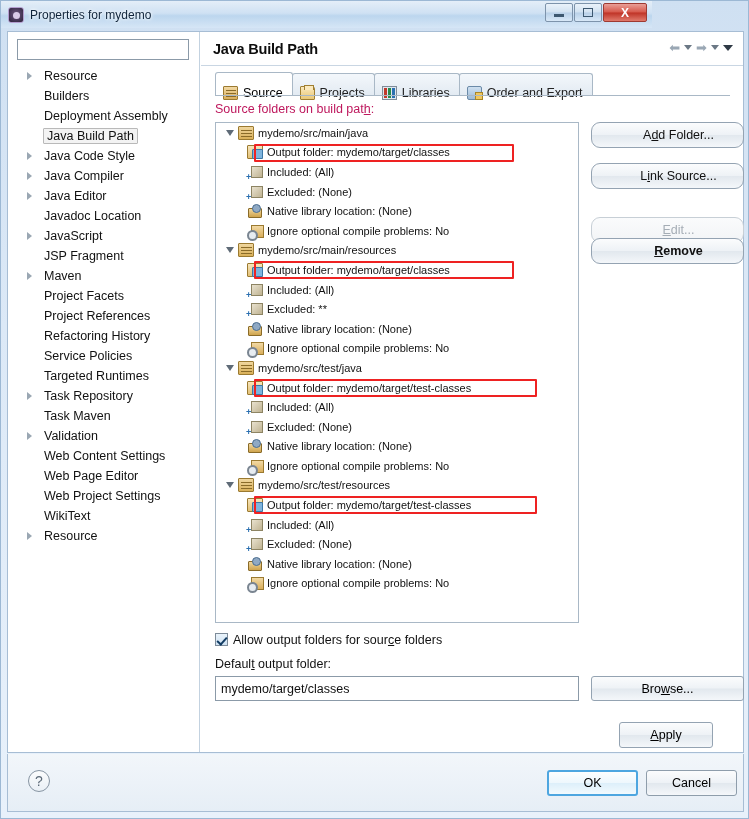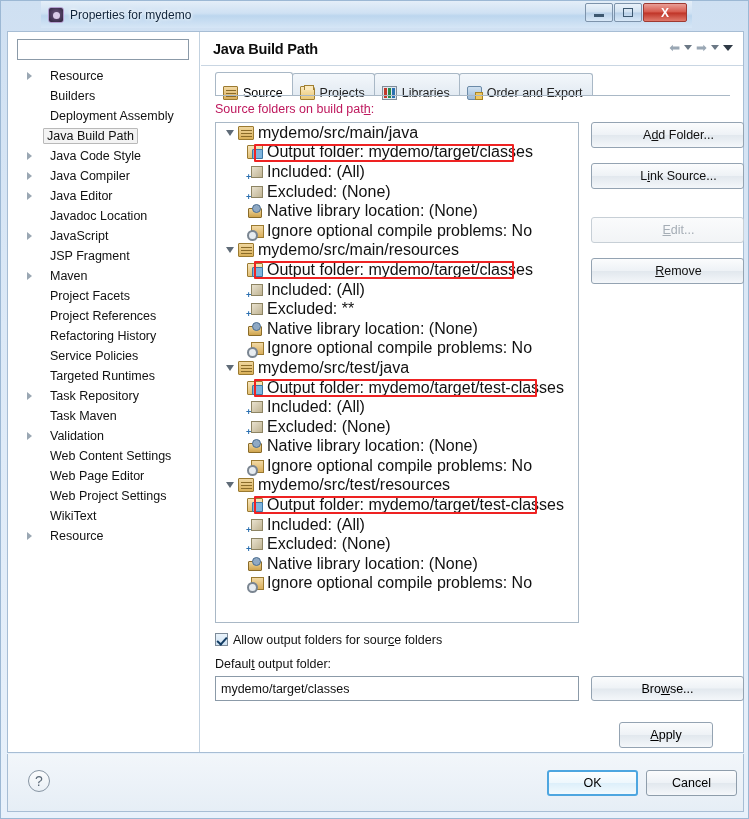--- a/index.html
+++ b/index.html
@@ -16,21 +16,21 @@
     width: 749px; height: 819px;
     background: linear-gradient(to bottom, #cfe0f2 0%, #dce9f7 40%, #e8f1fb 100%);
     border: 1px solid #9cb8d4;
     overflow: hidden;
   }
 
   
   #titlebar {
     position: absolute; left: 0; top: 0; width: 651px; height: 27px;
     background: linear-gradient(to bottom, #e4eef8 0%, #cfe1f3 45%, #bcd6ee 55%, #d6e6f6 100%);
-    display: flex; align-items: center; margin-left: 40px;
+    display: flex; align-items: center;
   }
   #titlebar .app-icon {
     width: 16px; height: 16px; margin-left: 7px; margin-right: 6px;
     border-radius: 3px;
     background: radial-gradient(circle at 50% 45%, #6d5a7e 0%, #4a3a5c 55%, #2b2138 100%);
     border: 1px solid #b49fd0;
     position: relative;
   }
   #titlebar .app-icon::after{
     content:""; position:absolute; left:4px; top:4px; width:7px; height:7px;
@@ -90,21 +90,21 @@
     padding-left: 18px; font-size: 12.5px; color: #111;
     white-space: nowrap;
   }
   .nav-item .twisty {
     position: absolute; left: 19px;
     width: 0; height: 0;
     border-left: 5px solid #9aa7b3;
     border-top: 4px solid transparent;
     border-bottom: 4px solid transparent;
   }
-  .nav-item .lbl { margin-left: 24px; }
+  .nav-item .lbl { margin-left: 18px; }
   .nav-item.selected .lbl {
     background: #f3f3f3; border: 1px solid #b9b9b9;
     padding: 0 3px; margin-left: 17px; border-radius: 1px;
   }
 
   
   #main {
     position: absolute; left: 193px; top: 0; right: 0; height: 100%;
     background: #ffffff;
   }
@@ -170,21 +170,21 @@
   
   #src-tree {
     position: absolute; left: 14px; top: 90px;
     width: 364px; height: 501px;
     border: 1px solid #a9b8c6; background: #fff;
     overflow: hidden;
   }
   .trow {
     position: relative; height: 19.6px;
     display: flex; align-items: center;
-    font-size: 16px; color: #111; white-space: nowrap;
+    font-size: 11px; color: #111; white-space: nowrap;
   }
   .trow.root { padding-left: 10px; }
   .trow.child { padding-left: 31px; }
   .tw {
     width: 0; height: 0; margin-right: 4px; flex: 0 0 auto;
     border-left: 4px solid transparent; border-right: 4px solid transparent;
     border-top: 6px solid #5f6b77;
   }
   .ricon { width: 16px; height: 14px; position: relative; flex: 0 0 auto; margin-right: 4px; }
   .ic-pkgroot { background: linear-gradient(to bottom,#f0d79f,#d9b059); border:1px solid #9b7a30; border-radius:1px; }
@@ -203,21 +203,21 @@
 
   .hl-box {
     position: absolute; left: 38px; top: 1px; height: 18px;
     border: 2px solid #ee2222; border-radius: 1px;
     pointer-events: none;
   }
 
   
   .rbtn {
     position: absolute; left: 390px; width: 153px; height: 26px;
-    border: 1px solid #94a3b2; border-radius: 3px;
+    border: 1px solid #94a3b2; border-radius: 9px;
     background: linear-gradient(to bottom,#fbfcfd 0%,#eef2f6 48%,#e2e8ee 52%,#f4f7fa 100%);
     font-size: 12.5px; color: #111;
     display: flex; align-items: center; justify-content: center; padding-left: 22px;
   }
   .rbtn.disabled { color: #a5adb5; border-color: #c7cfd6;
     background: linear-gradient(to bottom,#fafbfc 0%,#f2f4f6 100%); }
   .rbtn u { text-decoration: underline; }
 
   
   #allow-row {
@@ -531,21 +531,21 @@
       <div id="buttons-col">
           <div class="rbtn" style="top: 90px;">
             <span>A<u>d</u>d Folder...</span>
           </div>
           <div class="rbtn" style="top: 131px;">
             <span>L<u>i</u>nk Source...</span>
           </div>
           <div class="rbtn disabled" style="top: 185px;">
             <span><u>E</u>dit...</span>
           </div>
-          <div class="rbtn" style="top: 226px;">
+          <div class="rbtn" style="top: 206px; font-weight: bold;">
             <span><u>R</u>emove</span>
           </div>
         </div>
 
       <div id="allow-row">
         <span class="chk"></span>
         <span>Allow output folders for sour<u>c</u>e folders</span>
       </div>
 
       <div id="def-out-label">Defaul<u>t</u> output folder:</div>

